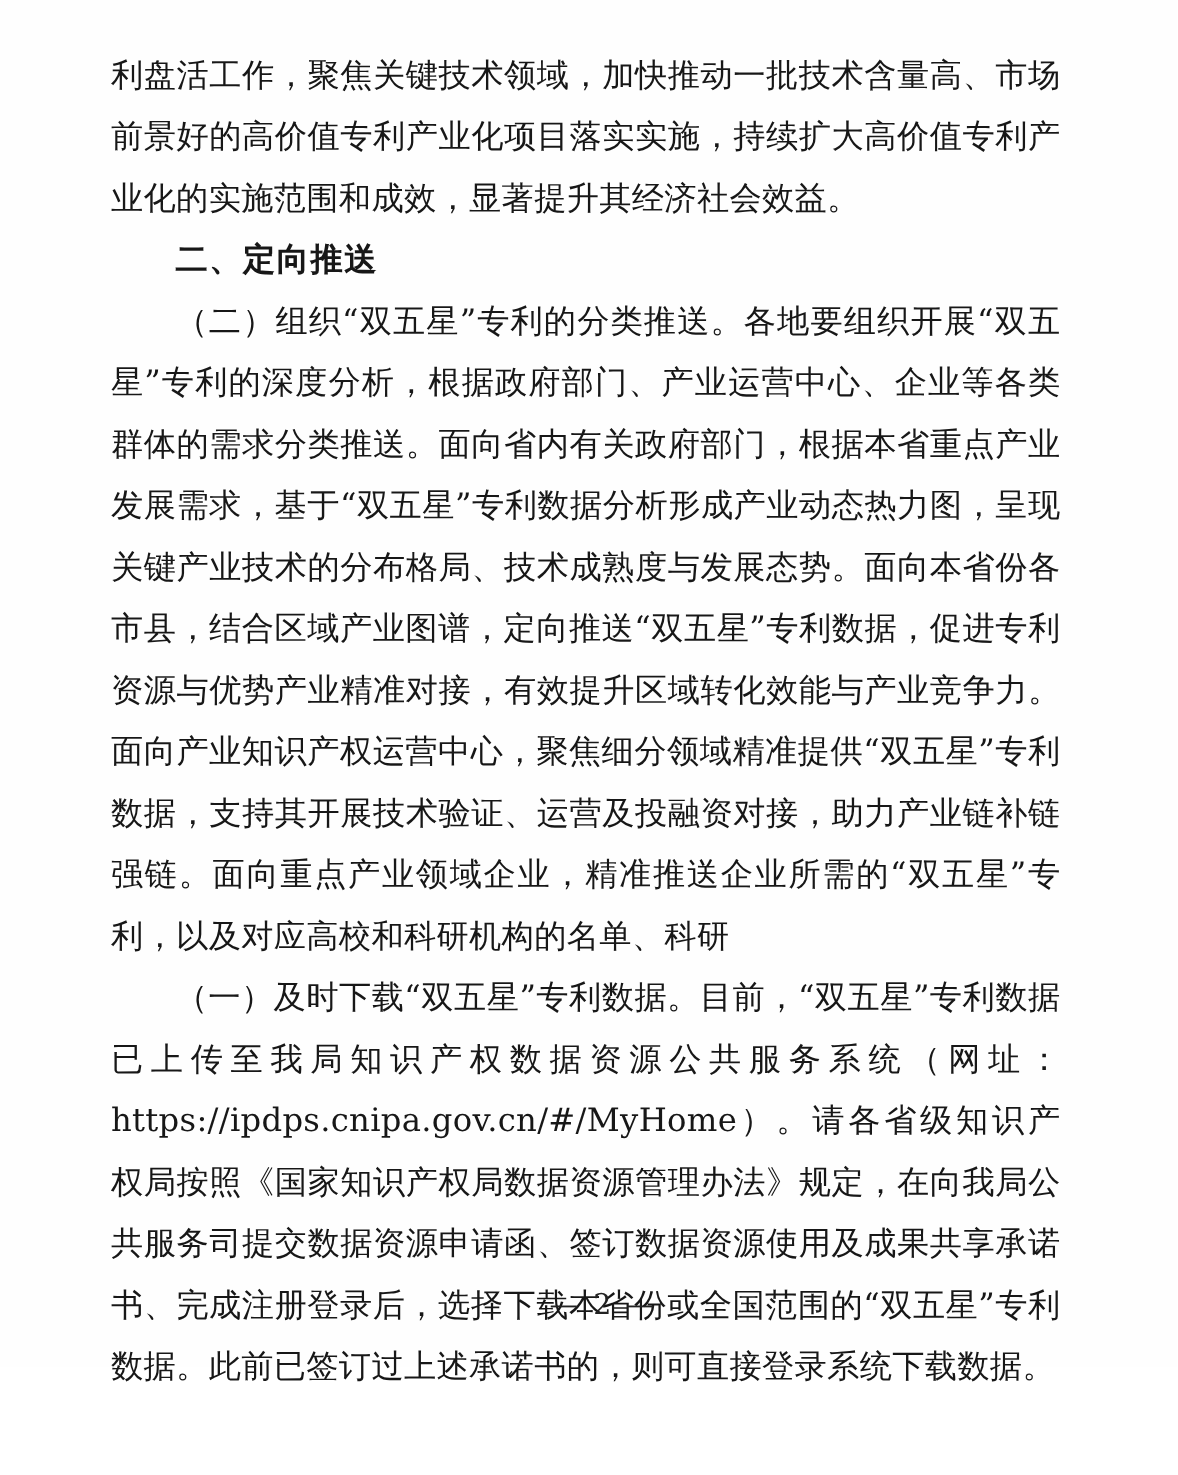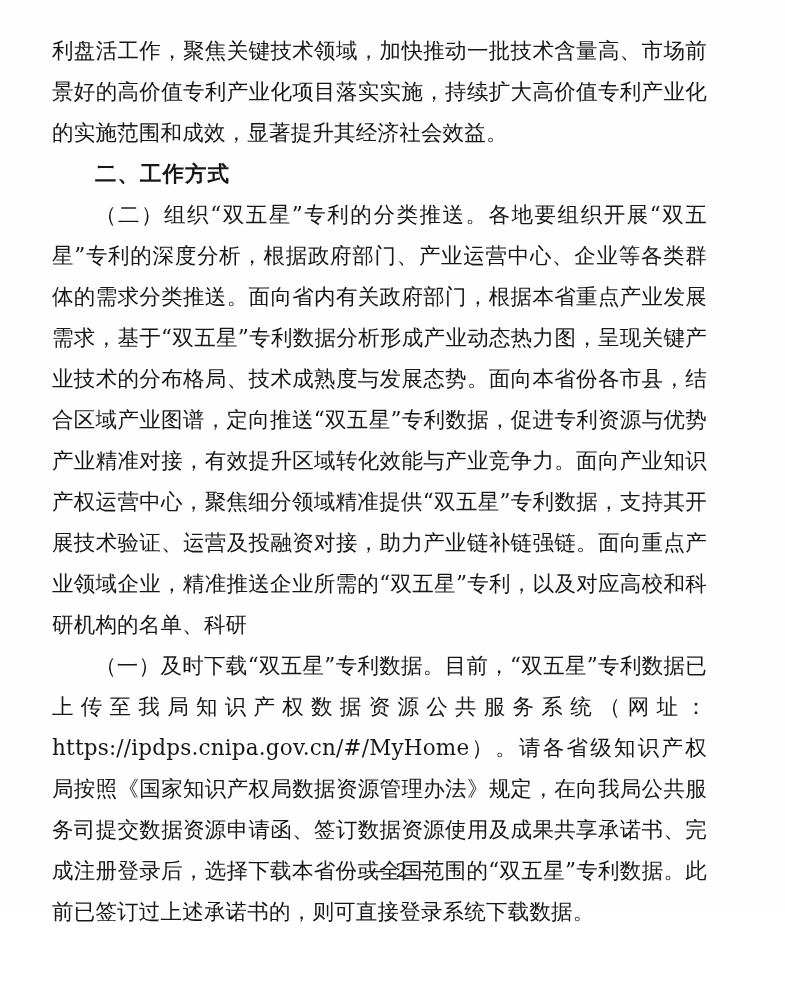--- a/index.html
+++ b/index.html
@@ -12,21 +12,21 @@
     height: 983px;
     overflow: hidden;
     font-family: "DejaVu Serif", "Liberation Serif", serif;
     color: #1a1a1a;
   }
   .page {
     position: relative;
     width: 785px;
     height: 911px;
     box-sizing: border-box;
-    padding: 30px 78px 0 52px;
+    padding: 30px 78px 0 74px;
     background: #fefefe;
   }
   .doc-body {
     font-size: 21.5px;
     line-height: 41px;
     text-align: justify;
     text-justify: inter-ideograph;
     color: #171717;
     letter-spacing: 0.2px;
   }
@@ -61,21 +61,21 @@
   }
 </style>
 </head>
 <body>
 
 <div class="page">
   <div class="doc-body">
 
     <p class="para">利盘活工作，聚焦关键技术领域，加快推动一批技术含量高、市场前景好的高价值专利产业化项目落实实施，持续扩大高价值专利产业化的实施范围和成效，显著提升其经济社会效益。</p>
 
-    <p class="heading">二、工作方式</p>
+    <p class="heading">二、定向推送</p>
 
     <p class="para indent2">（二）组织“双五星”专利的分类推送。各地要组织开展“双五星”专利的深度分析，根据政府部门、产业运营中心、企业等各类群体的需求分类推送。面向省内有关政府部门，根据本省重点产业发展需求，基于“双五星”专利数据分析形成产业动态热力图，呈现关键产业技术的分布格局、技术成熟度与发展态势。面向本省份各市县，结合区域产业图谱，定向推送“双五星”专利数据，促进专利资源与优势产业精准对接，有效提升区域转化效能与产业竞争力。面向产业知识产权运营中心，聚焦细分领域精准提供“双五星”专利数据，支持其开展技术验证、运营及投融资对接，助力产业链补链强链。面向重点产业领域企业，精准推送企业所需的“双五星”专利，以及对应高校和科研机构的名单、科研</p>
 
     <p class="para indent2">（一）及时下载“双五星”专利数据。目前，“双五星”专利数据已上传至我局知识产权数据资源公共服务系统（网址：https://ipdps.cnipa.gov.cn/#/MyHome）。请各省级知识产权局按照《国家知识产权局数据资源管理办法》规定，在向我局公共服务司提交数据资源申请函、签订数据资源使用及成果共享承诺书、完成注册登录后，选择下载本省份或全国范围的“双五星”专利数据。此前已签订过上述承诺书的，则可直接登录系统下载数据。</p>
 
   </div>
 
   <div class="footer">
     <span class="page-num-wrap">— 2 —</span>
   </div>

